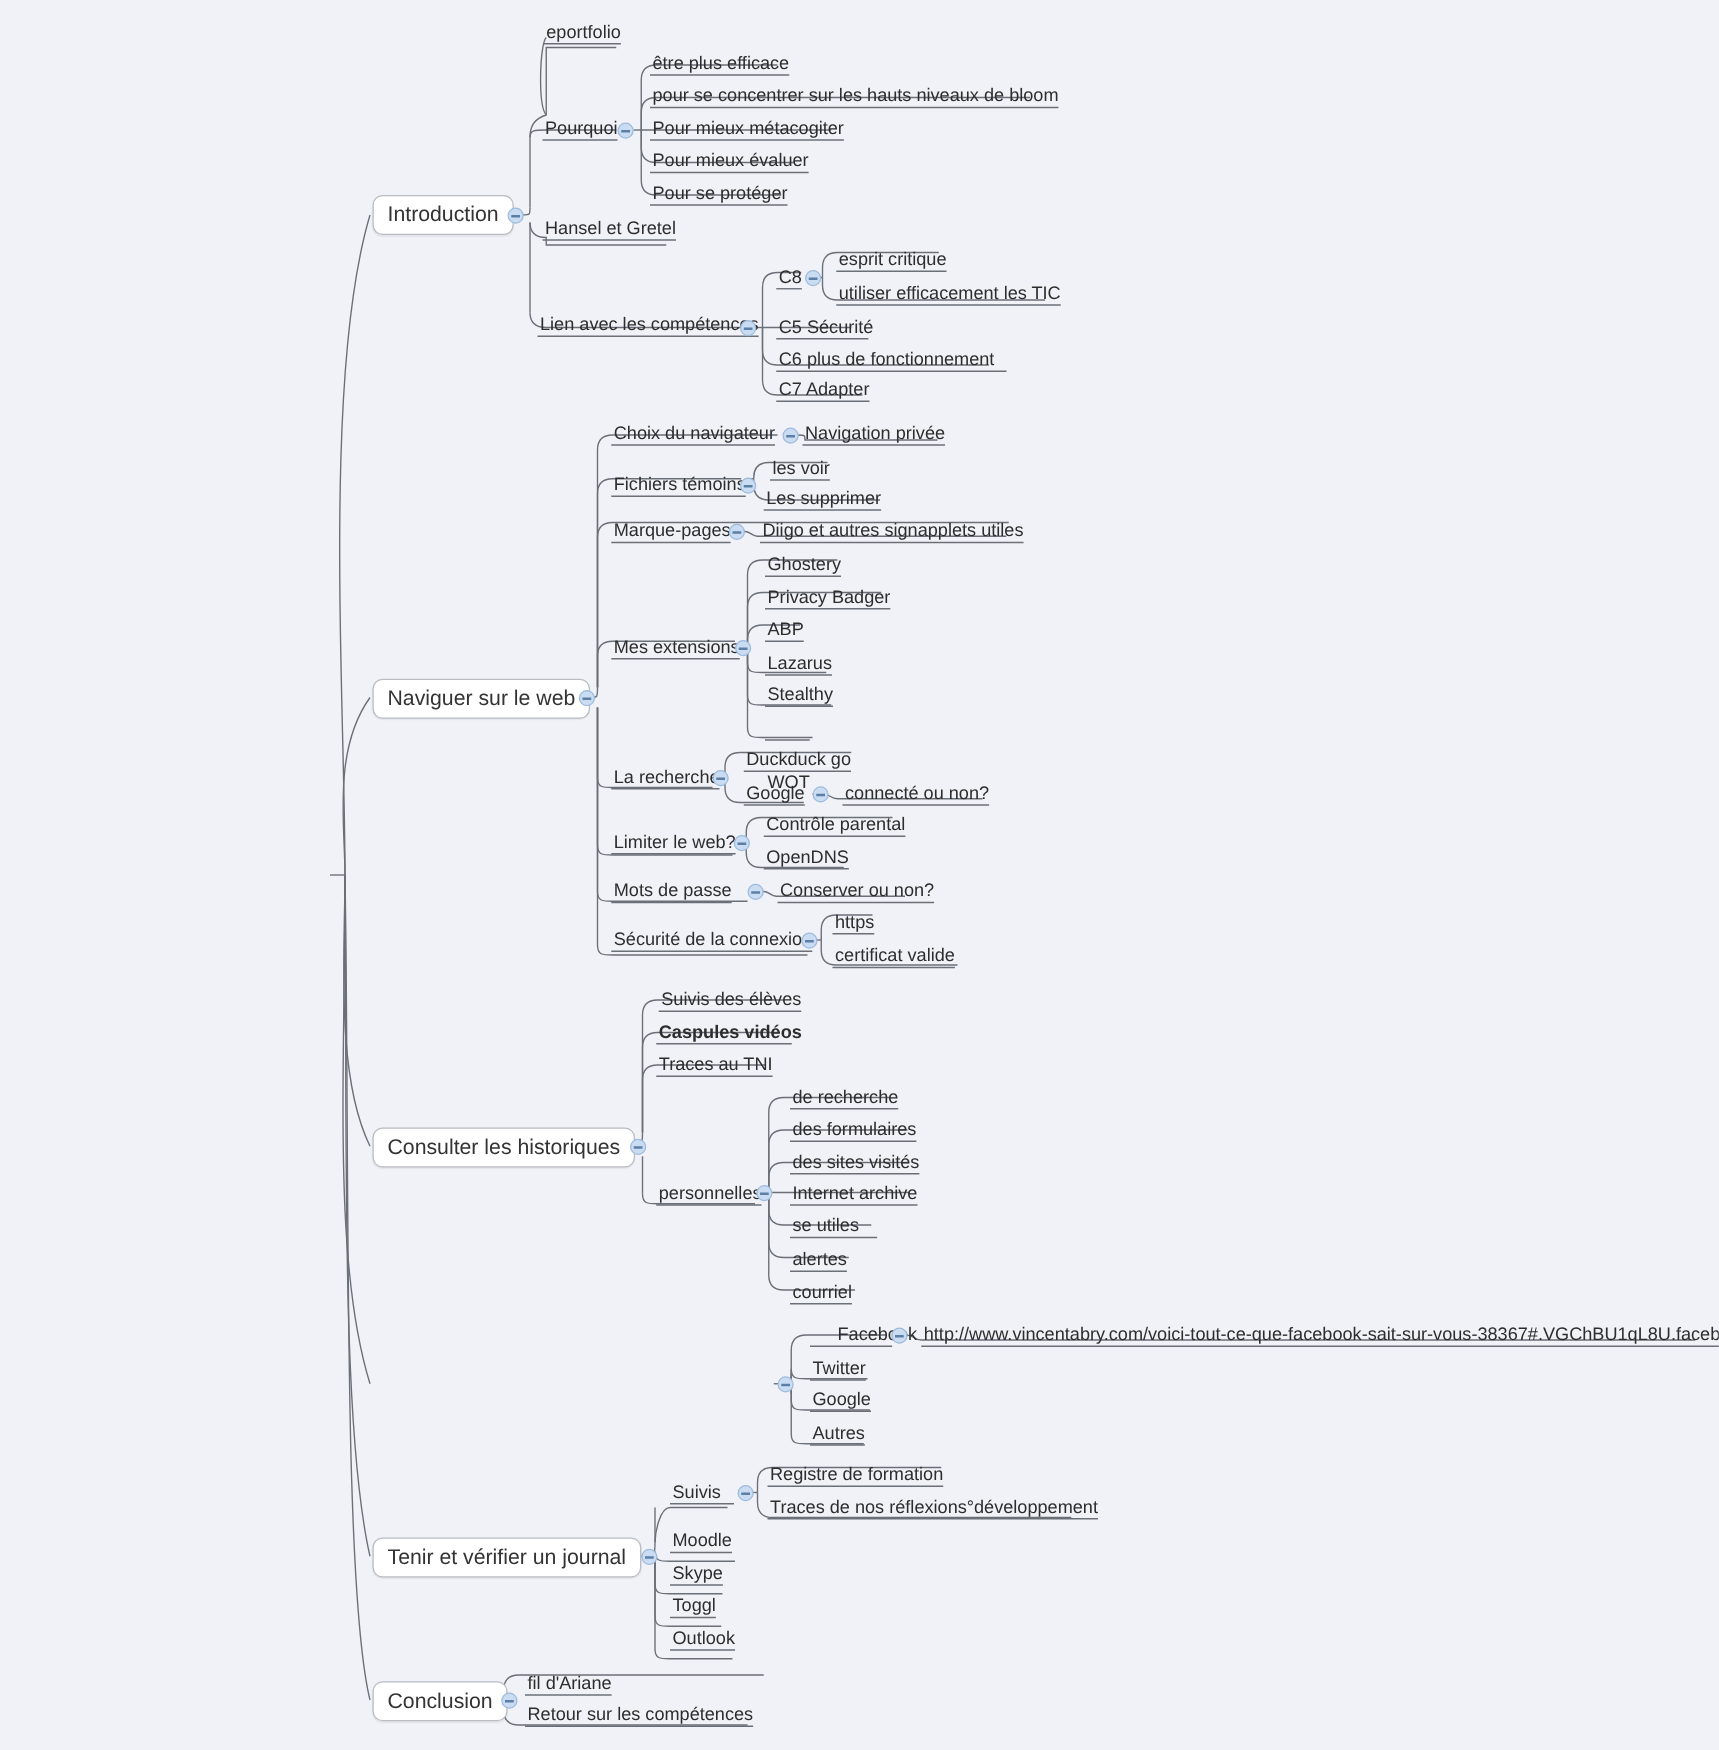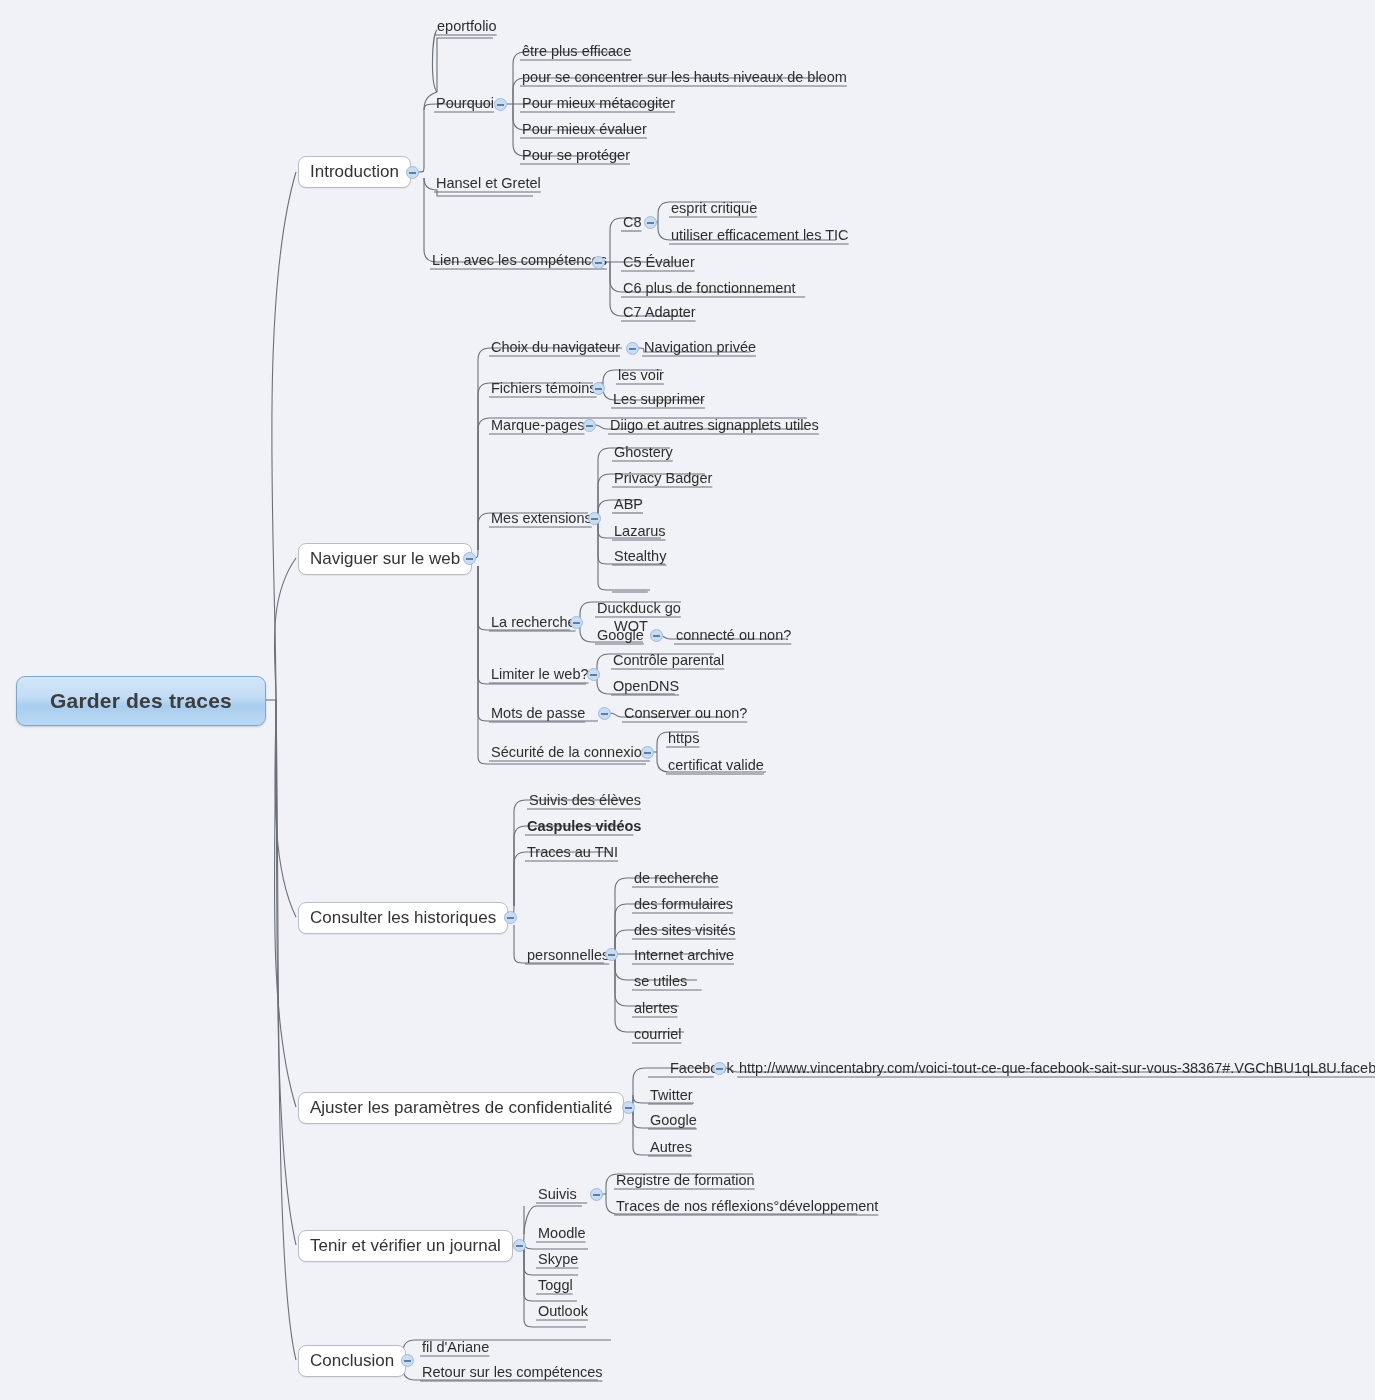--- a/index.html
+++ b/index.html
@@ -276,42 +276,36 @@
       <path d="M614.0,1189.0 L754.6,1189.0" stroke="#6b6f78" stroke-width="1" fill="none"></path>
       <path d="M614.0,1215.0 L878.4,1215.0" stroke="#6b6f78" stroke-width="1" fill="none"></path>
       <path d="M536.0,1242.0 L585.6,1242.0" stroke="#6b6f78" stroke-width="1" fill="none"></path>
       <path d="M536.0,1268.0 L578.3,1268.0" stroke="#6b6f78" stroke-width="1" fill="none"></path>
       <path d="M536.0,1294.0 L572.7,1294.0" stroke="#6b6f78" stroke-width="1" fill="none"></path>
       <path d="M536.0,1320.0 L588.0,1320.0" stroke="#6b6f78" stroke-width="1" fill="none"></path>
       <path d="M420.0,1356.0 L489.3,1356.0" stroke="#6b6f78" stroke-width="1" fill="none"></path>
       <path d="M420.0,1381.0 L602.5,1381.0" stroke="#6b6f78" stroke-width="1" fill="none"></path>
     </svg>
 
-  <div class="node root">
-    <span>Garder des traces</span>
-  </div>
 
   <div class="node boxed" style="left:298px;top:156px;">
     <span>Introduction</span>
   </div>
   <div class="toggle" style="left:406px;top:166px;"></div>
 
   <div class="node boxed" style="left:298px;top:543px;">
     <span>Naviguer sur le web</span>
   </div>
   <div class="toggle" style="left:463px;top:552px;"></div>
 
   <div class="node boxed" style="left:298px;top:902px;">
     <span>Consulter les historiques</span>
   </div>
   <div class="toggle" style="left:504px;top:911px;"></div>
 
-  <div class="node boxed" style="left:298px;top:1092px;">
-    <span>Ajuster les paramètres de confidentialité</span>
-  </div>
   <div class="toggle" style="left:622px;top:1101px;"></div>
 
   <div class="node boxed" style="left:298px;top:1230px;">
     <span>Tenir et vérifier un journal</span>
   </div>
   <div class="toggle" style="left:513px;top:1239px;"></div>
 
   <div class="node boxed" style="left:298px;top:1345px;">
     <span>Conclusion</span>
   </div>
@@ -357,21 +351,21 @@
   <div class="toggle" style="left:644px;top:216px;"></div>
 
   <div class="node leaf" style="left:669px;top:201px;">
     <span>esprit critique</span>
   </div>
   <div class="node leaf" style="left:669px;top:228px;">
     <span>utiliser efficacement les TIC</span>
   </div>
 
   <div class="node leaf" style="left:621px;top:255px;">
-    <span>C5 Évaluer</span>
+    <span>C5 Sécurité</span>
   </div>
   <div class="node leaf" style="left:621px;top:281px;">
     <span>C6 plus de fonctionnement</span>
   </div>
   <div class="node leaf" style="left:621px;top:305px;">
     <span>C7 Adapter</span>
   </div>
 
   <div class="node leaf" style="left:489px;top:340px;">
     <span>Choix du navigateur</span>

